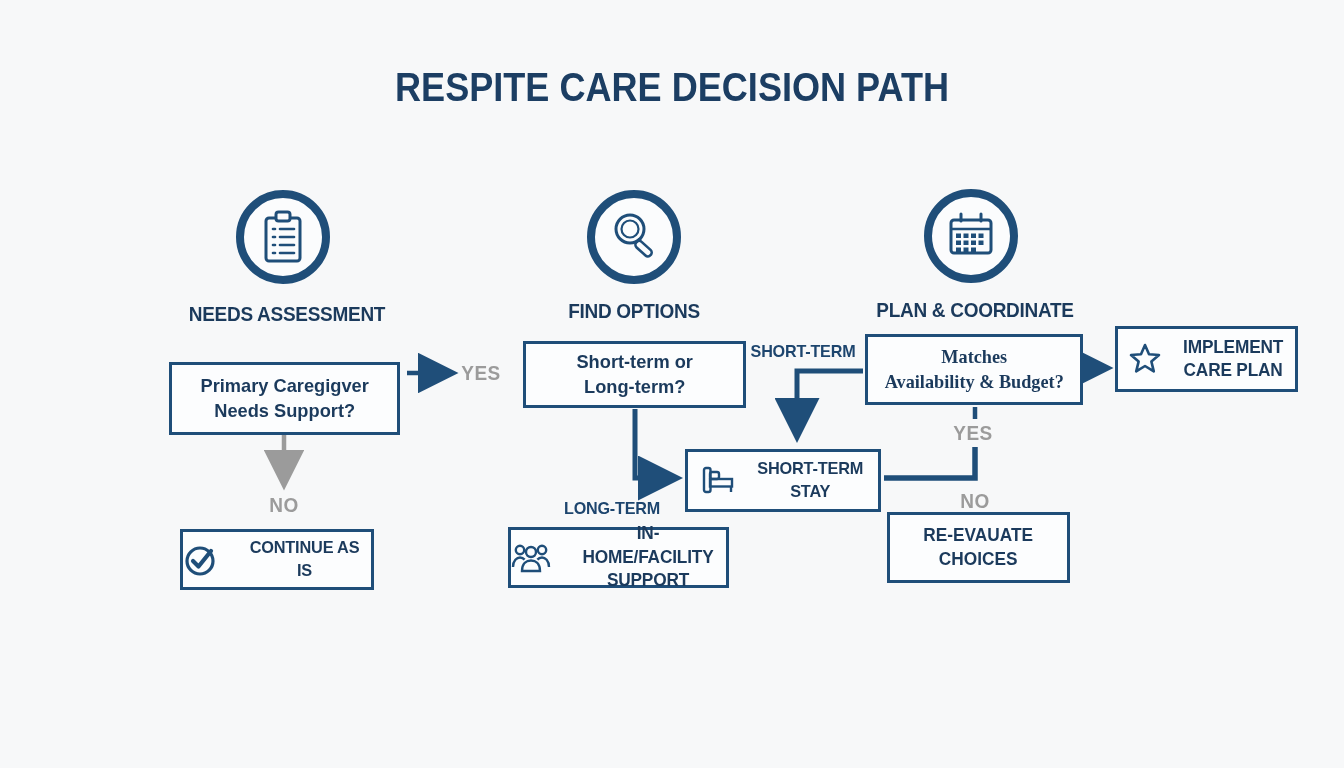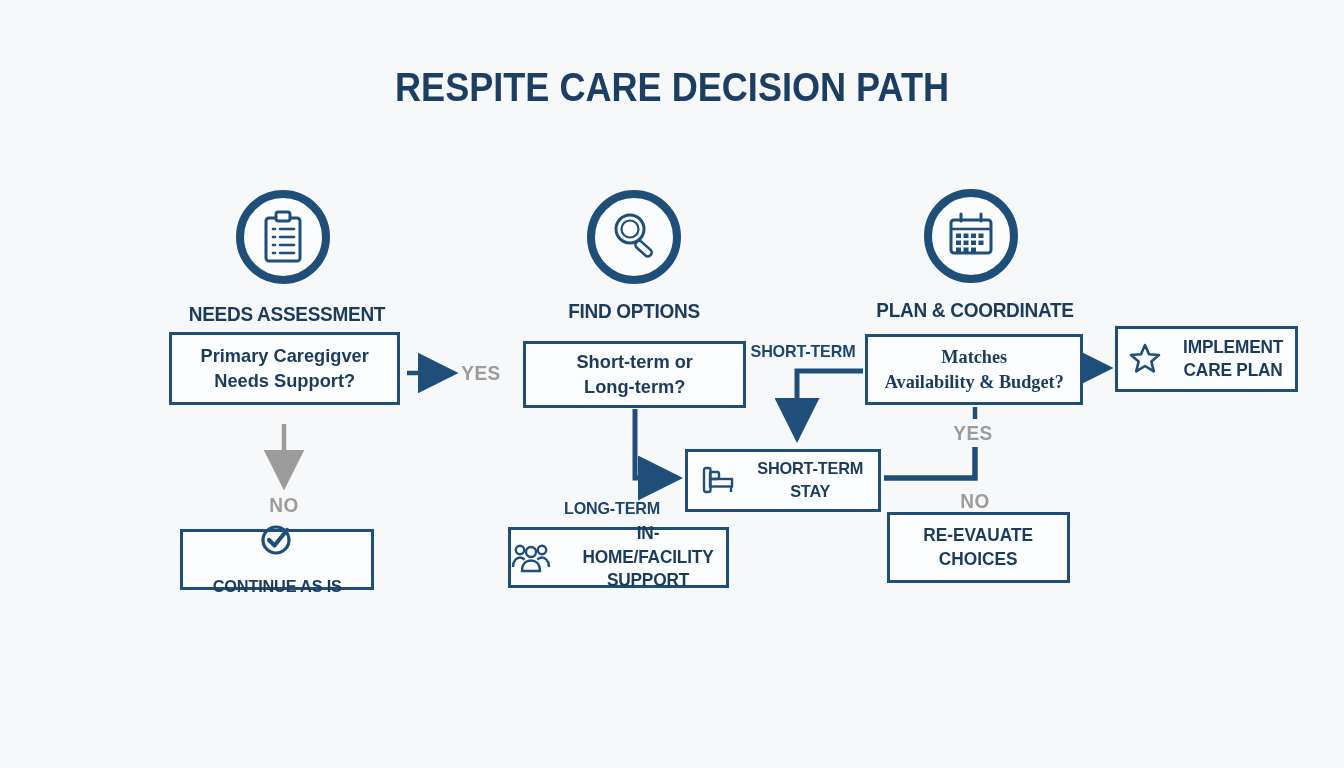--- a/index.html
+++ b/index.html
@@ -155,31 +155,31 @@
           <rect x="36.5" y="32.5" width="5" height="4.5"></rect>
         <rect x="14" y="39.5" width="5" height="4.5"></rect>
           <rect x="21.5" y="39.5" width="5" height="4.5"></rect>
           <rect x="29" y="39.5" width="5" height="4.5"></rect>
       </g>
     </svg>
   </span>
 </div>
 <div class="abs stage-label" style="left:835px; top:299px;">PLAN &amp; COORDINATE</div>
 
-<div class="abs node" style="left:169px; top:332px; width:231px; height:73px;">
+<div class="abs node" style="left:169px; top:362px; width:231px; height:73px;">
   <div class="txt q-text">
     <div>Primary Caregigver</div>
     <div>Needs Support?</div>
   </div>
 </div>
 
 <div class="abs edge-label edge-gray" style="left:481px; top:373px;">YES</div>
 <div class="abs edge-label edge-gray" style="left:284px; top:505px;">NO</div>
 
-<div class="abs node with-icon" style="left:180px; top:529px; width:194px; height:61px;flex-direction:column;">
+<div class="abs node with-icon" style="left:180px; top:529px; width:194px; height:61px;">
   <span>
     <svg class="icon-svg" width="36" height="36" viewBox="0 0 36 36">
       <circle cx="17" cy="19" r="13" fill="none" stroke="#1f4e79" stroke-width="3.2"></circle>
       <path d="M10 19 L15.5 24.5 L28 9" fill="none" stroke="#1f4e79" stroke-width="4.2" stroke-linecap="round" stroke-linejoin="round"></path>
     </svg>
   </span>
   <span class="txt s-text">CONTINUE AS IS</span>
 </div>
 
 <div class="abs node" style="left:523px; top:341px; width:223px; height:67px;">

